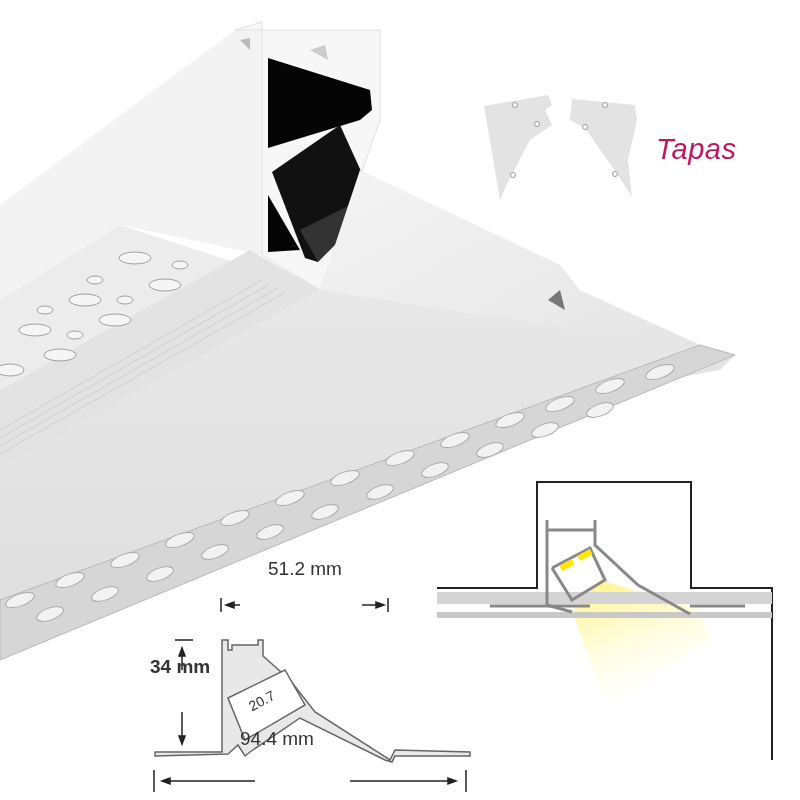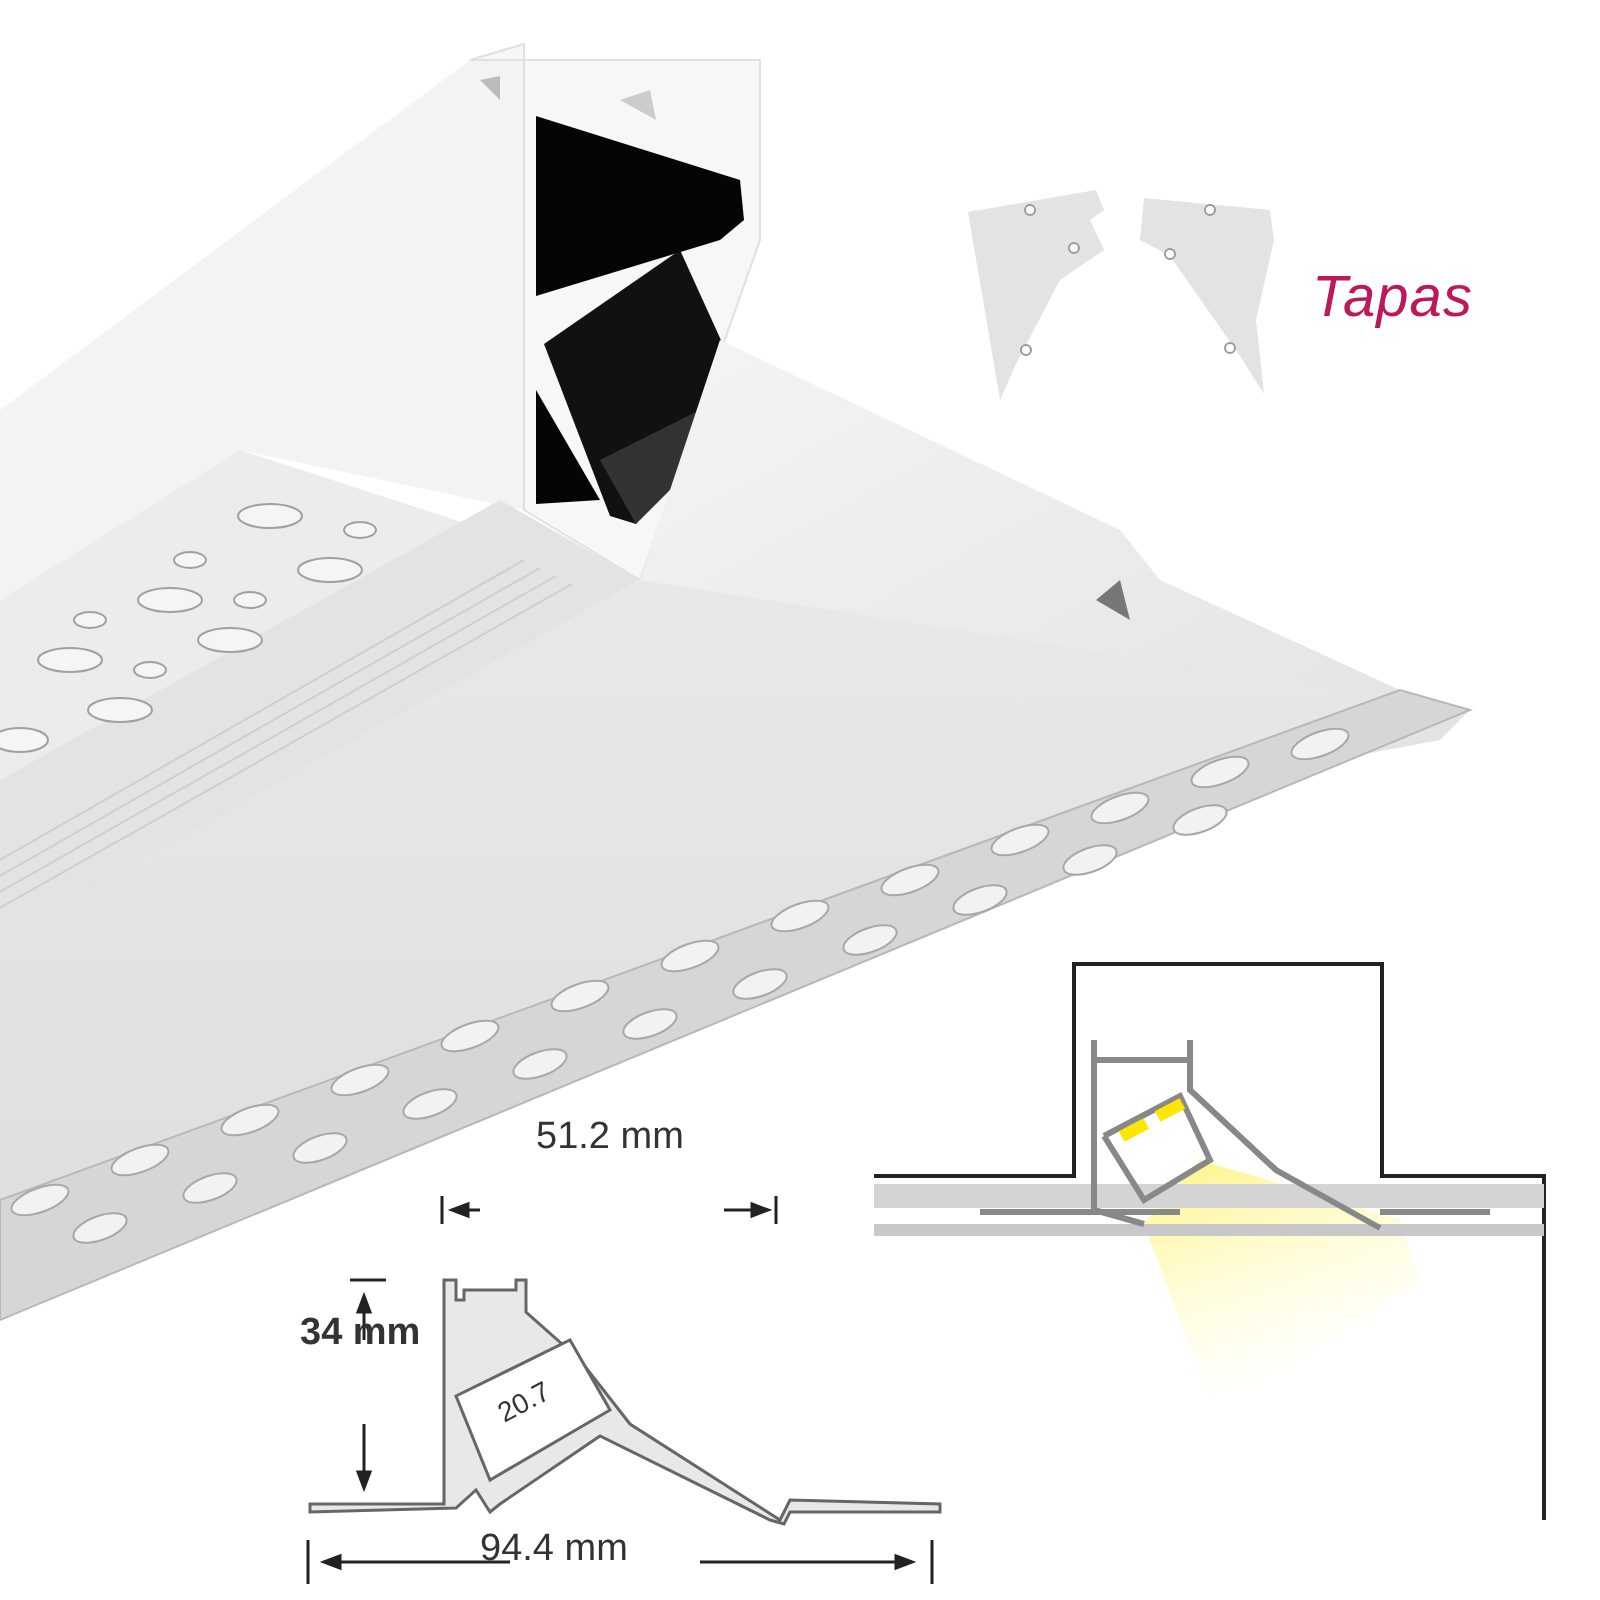--- a/index.html
+++ b/index.html
@@ -3,21 +3,21 @@
 <meta charset="utf-8">
 <style>
   html,body{margin:0;padding:0;background:#ffffff;}
   body{width:800px;height:800px;position:relative;overflow:hidden;font-family:"Liberation Sans","DejaVu Sans",sans-serif;}
   .layer{position:absolute;left:0;top:0;width:800px;height:800px;}
   .label{position:absolute;color:#222;white-space:nowrap;}
   .tapas{left:656px;top:133px;font-size:29px;color:#be185d;letter-spacing:0.5px;font-style:italic;}
   .dim{font-size:19px;color:#333;}
   .dim-w{left:232px;top:558px;margin-left:36px;}
   .dim-h{left:150px;top:656px;font-weight:bold;}
-  .dim-t{left:240px;top:764px;}
+  .dim-t{left:240px;top:728px;}
   .dim-in{left:246px;top:700px;font-size:14px;transform:rotate(-28deg);transform-origin:left top;}
 </style>
 </head>
 <body>
 
 <svg class="layer" viewBox="0 0 800 800" xmlns="http://www.w3.org/2000/svg">
   <defs>
     <linearGradient id="faceGrad" x1="0" y1="0" x2="1" y2="1">
       <stop offset="0" stop-color="#f4f4f4"></stop>
       <stop offset="1" stop-color="#e2e2e2"></stop>

